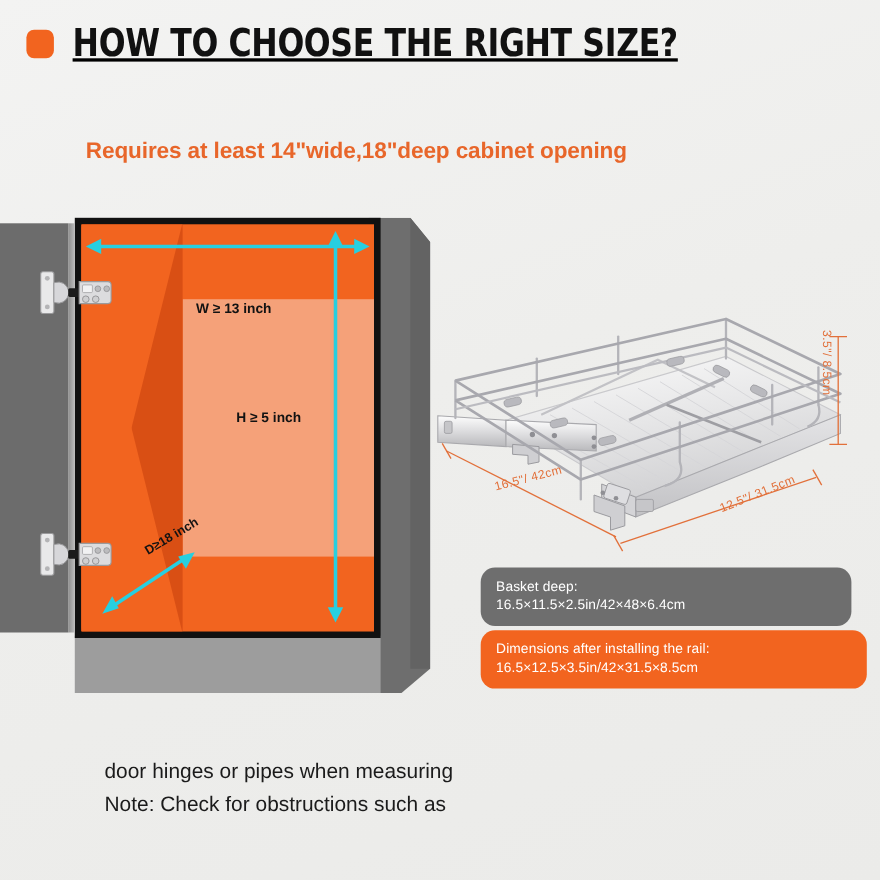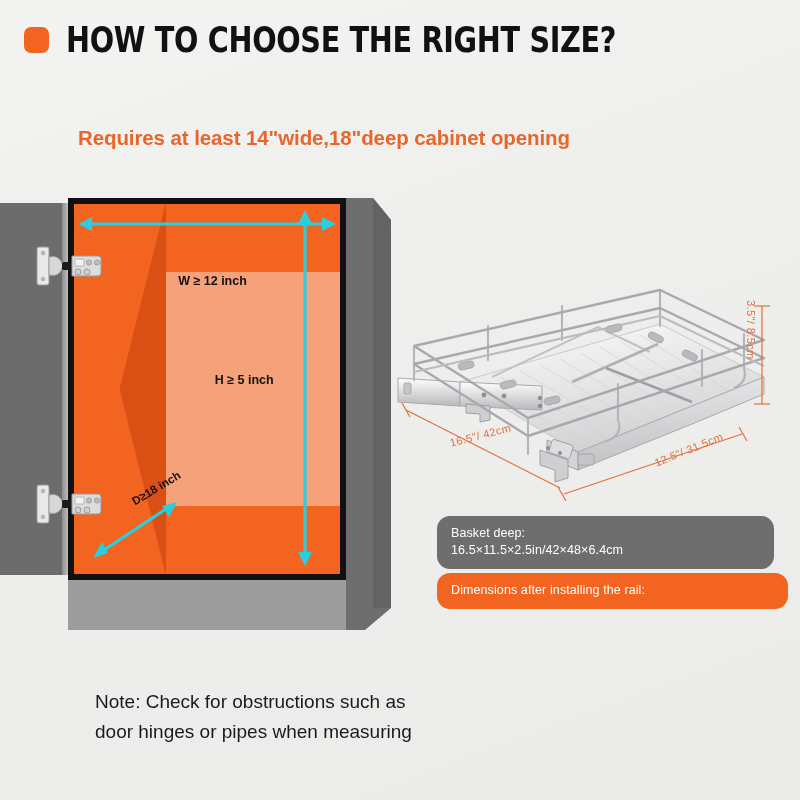--- a/index.html
+++ b/index.html
@@ -7,21 +7,21 @@
   body{
     width:800px;height:800px;overflow:hidden;
     background:#f0f0ef;
     font-family:"Liberation Sans","DejaVu Sans",sans-serif;
     position:relative;
   }
   #stage{position:absolute;inset:0;width:800px;height:800px;
     background:linear-gradient(160deg,#f3f3f2 0%,#eeeeec 45%,#ebebe9 100%);}
 
   
-  .hdr{position:absolute;left:24px;top:22px;display:flex;align-items:center;gap:17px;}
+  .hdr{position:absolute;left:24px;top:22px;display:flex;align-items:center;gap:17px;text-decoration:underline;}
   .hdr-bullet{width:25px;height:26px;background:#f2641f;border-radius:7px;flex:0 0 auto;}
   .hdr-title{
     font-family:"DejaVu Sans","Liberation Sans",sans-serif;
     font-weight:700;font-size:35px;line-height:36px;color:#111;
     letter-spacing:-0.4px;
     transform:scaleX(0.82);transform-origin:left center;white-space:nowrap;
   }
   .subtitle{
     position:absolute;left:78px;top:126px;width:660px;
     font-weight:700;font-size:20.5px;color:#e8662a;white-space:nowrap;
@@ -130,21 +130,21 @@
 
           <line x1="231" y1="14" x2="231" y2="352" stroke="#27cfe0" stroke-width="3.2"></line>
           <polygon points="231,6 224,20 238,20" fill="#27cfe0"></polygon>
           <polygon points="231,362 224,348 238,348" fill="#27cfe0"></polygon>
 
           <line x1="27" y1="348" x2="95" y2="303" stroke="#27cfe0" stroke-width="3.2"></line>
           <polygon points="19,354 34,349 28,338" fill="#27cfe0"></polygon>
           <polygon points="103,298 88,302 95,313" fill="#27cfe0"></polygon>
         </svg>
 
-        <div class="lbl lbl-w">W ≥ 12 inch</div>
+        <div class="lbl lbl-w">W ≥ 13 inch</div>
         <div class="lbl lbl-h">H ≥ 5 inch</div>
         <div class="lbl lbl-d">D≥18 inch</div>
       </div>
     </div>
 
     <div class="door"></div>
     <div class="door-edge"></div>
 
     <div class="hinge hinge-1">
       <svg width="74" height="44" viewBox="0 0 74 44">
@@ -288,20 +288,21 @@
   <div class="pdim pdim-wid">12.5"/ 31.5cm</div>
   <div class="pdim pdim-hgt">3.5"/ 8.5cm</div>
 
   <div class="infobox box-basket">
     <div class="line">Basket deep:</div>
     <div class="line">16.5×11.5×2.5in/42×48×6.4cm</div>
   </div>
 
   <div class="infobox box-rail">
     <div class="line">Dimensions after installing the rail:</div>
+    <div class="line">16.5×12.5×3.5in/42×31.5×8.5cm</div>
   </div>
 
   <div class="note">
+    <div>door hinges or pipes when measuring</div>
     <div>Note: Check for obstructions such as</div>
-    <div>door hinges or pipes when measuring</div>
   </div>
 
 </div>
 
 </body></html>

